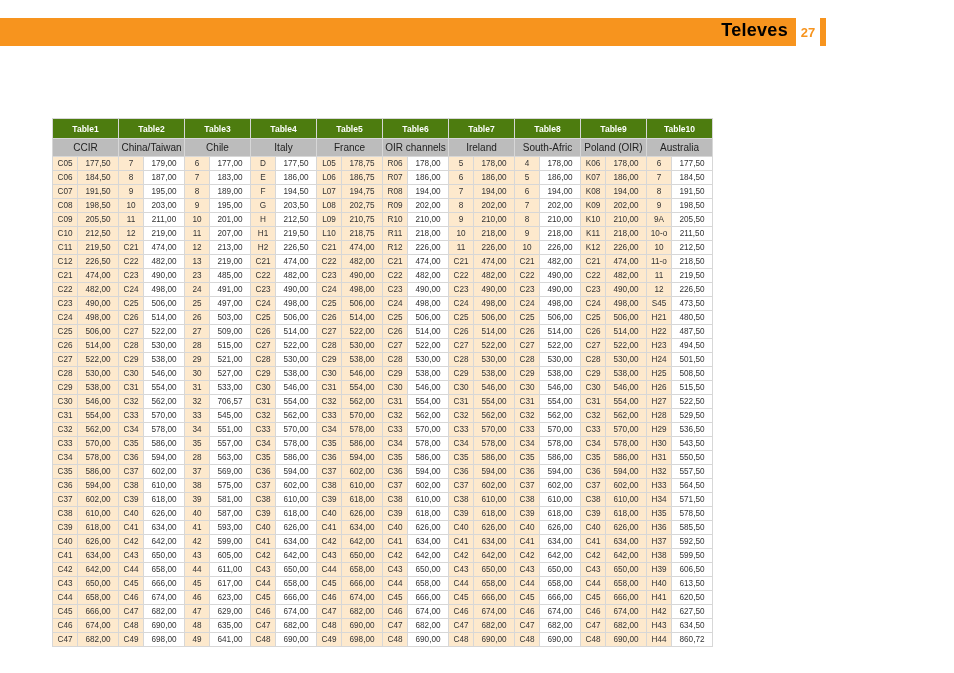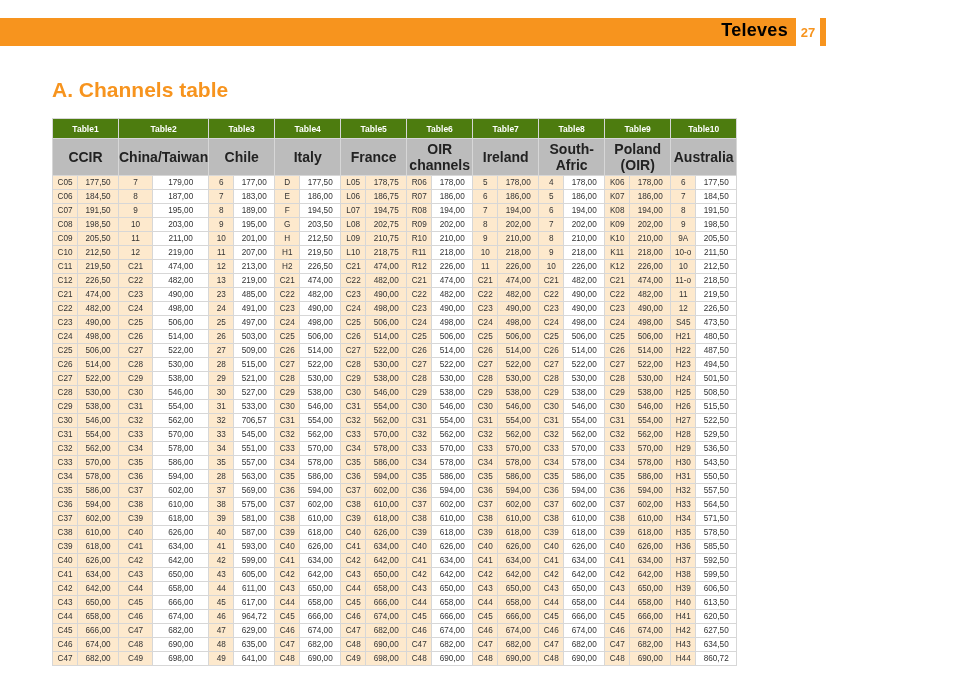--- a/index.html
+++ b/index.html
@@ -5,38 +5,37 @@
 html,body{margin:0;padding:0;background:#fff;font-family:Arial,Helvetica,sans-serif}
 .page{width:826px;height:673px;position:relative;background:#fff;overflow:hidden}
 .top-bar{position:absolute;top:18px;left:0;right:0;height:28px;background:#f7941e}
 .brand{position:absolute;top:20px;right:38px;font-weight:900;font-size:18px;color:#000;letter-spacing:.3px}
 .page-num{position:absolute;top:18px;right:6px;width:24px;height:28px;background:#fff;color:#f7941e;font-weight:700;font-size:13px;display:flex;align-items:center;justify-content:center}
 .heading{position:absolute;top:78px;left:52px;color:#f7941e;font-weight:900;font-size:21px}
 .table-wrap{position:absolute;top:118px;left:52px;right:32px}
 table{border-collapse:collapse;font-size:8.2px;color:#333}
 th,td{border:1px solid #d7d7d7;padding:2px 0;text-align:center}
 tr.hdr1 th{background:#4d7c0f;color:#fff;font-weight:700;height:15px;font-size:8.5px}
-tr.hdr2 th{background:#bcbcbc;color:#222;font-weight:700;height:13px;font-size:14px}
+tr.hdr2 th{background:#bcbcbc;color:#222;font-weight:400;height:13px;font-size:10px}
 .ch{width:24px}
 .fv{width:40px}
 
 td.tintA{background:#fde9cd}
 td.tintB{background:#fff}
 
 td.tintC{background:#fde9cd}
 </style>
 </head>
 <body>
 <div class="page">
   <div class="top-bar"></div>
   <div class="brand"><span>Televes</span></div>
   <div class="page-num">
       <span>27</span>
     </div>
-  <div class="heading"><span>A. Channels table</span></div>
 
   <div class="table-wrap">
     <table id="tbl">
         <tbody>
           <tr class="hdr1">
             <th colspan="2">Table1</th>
             <th colspan="2">Table2</th>
             <th colspan="2">Table3</th>
             <th colspan="2">Table4</th>
             <th colspan="2">Table5</th>
@@ -739,21 +738,21 @@
             <td class="fv tintC">658,00</td>
             <td class="ch tintA">H40</td>
             <td class="fv tintB">613,50</td>
           </tr>
           <tr>
             <td class="ch tintC">C44</td>
             <td class="fv tintC">658,00</td>
             <td class="ch tintA">C46</td>
             <td class="fv tintB">674,00</td>
             <td class="ch tintA">46</td>
-            <td class="fv tintB">964,72</td>
+            <td class="fv tintB">623,00</td>
             <td class="ch tintA">C45</td>
             <td class="fv tintB">666,00</td>
             <td class="ch tintC">C46</td>
             <td class="fv tintC">674,00</td>
             <td class="ch tintA">C45</td>
             <td class="fv tintB">666,00</td>
             <td class="ch tintC">C45</td>
             <td class="fv tintC">666,00</td>
             <td class="ch tintA">C45</td>
             <td class="fv tintB">666,00</td>

